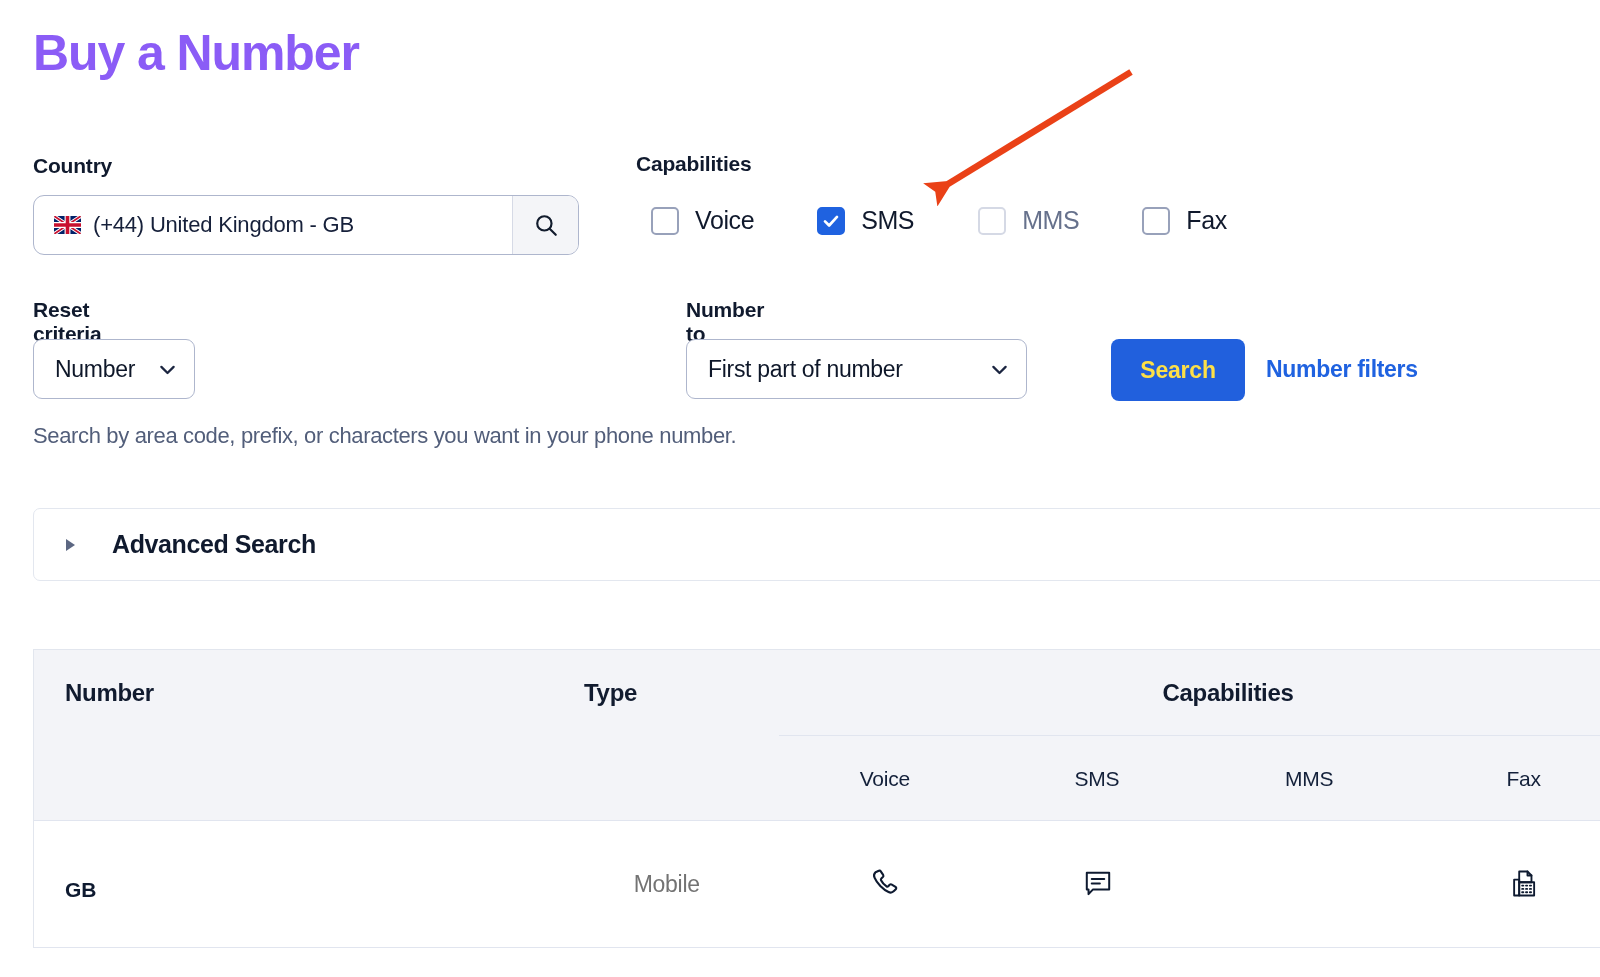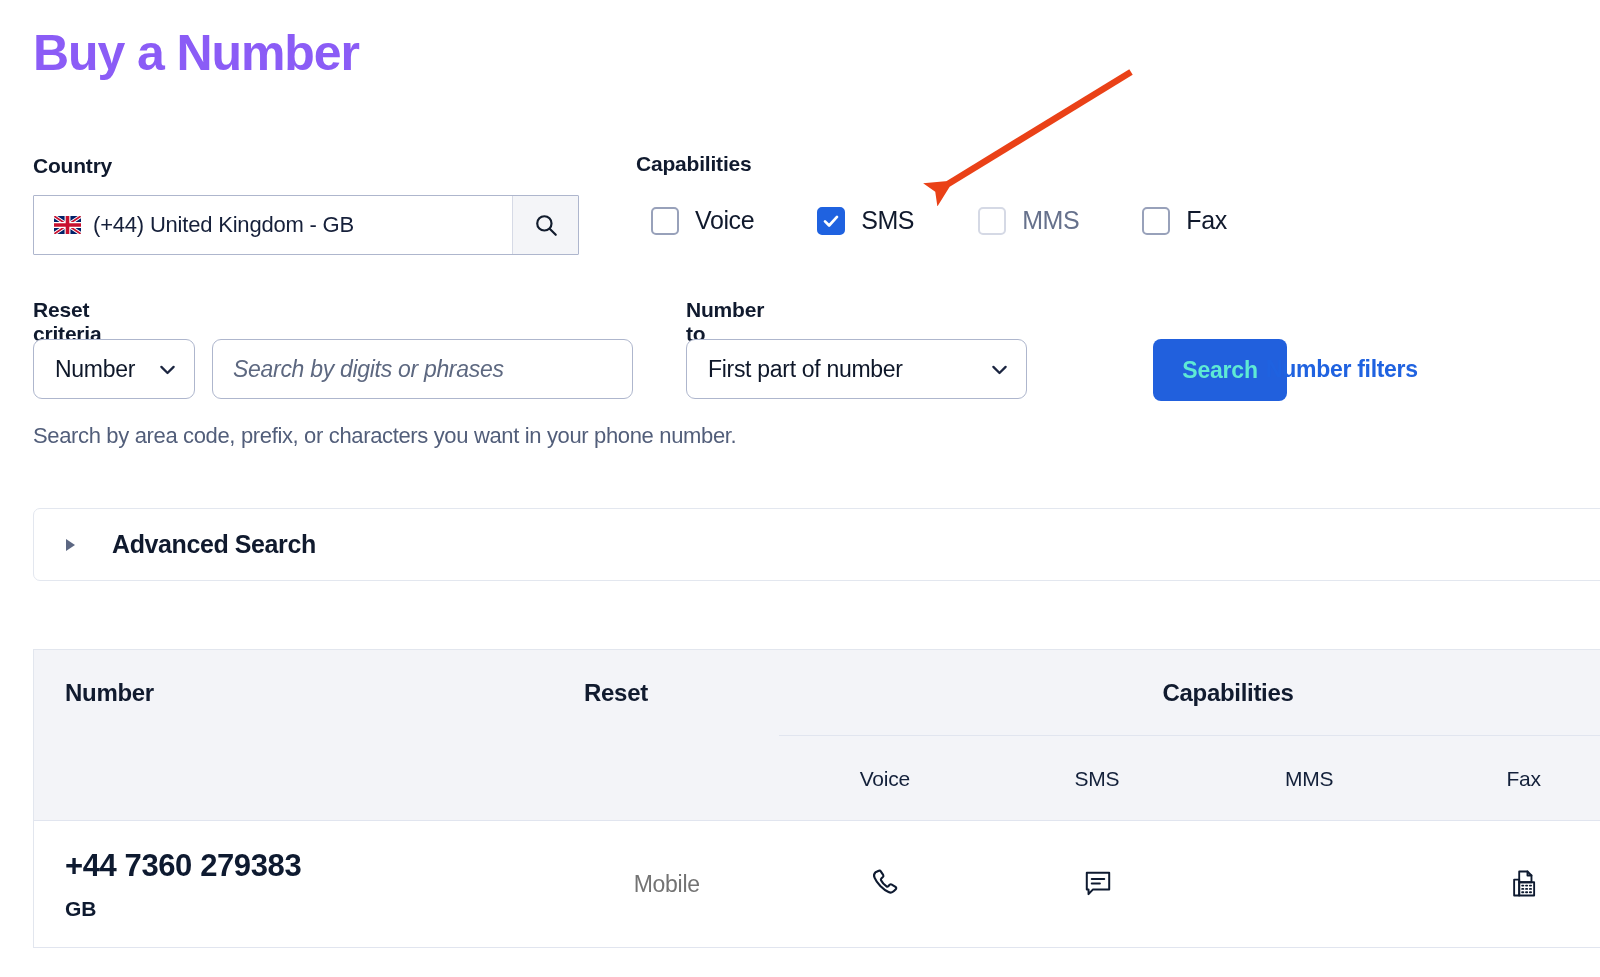--- a/index.html
+++ b/index.html
@@ -34,21 +34,21 @@
     letter-spacing: -0.2px;
   }
 
   
   .country-block { position: absolute; left: 33px; top: 154px; }
   .country-label { position: absolute; left: 0; top: 0; }
   .country-input-wrap {
     position: absolute; left: 0; top: 41px;
     width: 546px; height: 60px;
     border: 1.5px solid #aeb6cd;
-    border-radius: 1px;
+    border-radius: 11px;
     background: #ffffff;
     display: flex; align-items: stretch;
     overflow: hidden;
   }
   .country-value {
     flex: 1; display: flex; align-items: center;
     padding-left: 20px; gap: 12px;
     font-size: 22px; color: #16203a;
     letter-spacing: -0.2px;
   }
@@ -103,23 +103,23 @@
   
   .match-block { position: absolute; left: 686px; top: 298px; }
   .match-label { position: absolute; left: 0; top: 0; }
   .match-sel { position: absolute; left: 0; top: 41px; width: 341px; justify-content: space-between; }
 
   
   .search-btn {
     position: absolute; left: 1111px; top: 339px;
     width: 134px; height: 62px;
     background: #2160dd; border: none; border-radius: 8px;
-    color: #5eead4; font-size: 23px; font-weight: 700;
+    color: #fde047; font-size: 23px; font-weight: 700;
     font-family: "Liberation Sans", sans-serif;
-    letter-spacing: -0.2px; cursor: pointer; margin-left: 42px;
+    letter-spacing: -0.2px; cursor: pointer;
   }
   .reset-link {
     position: absolute; left: 1266px; top: 356px;
     font-size: 23px; font-weight: 700; color: #1f62e0;
     letter-spacing: -0.3px; cursor: pointer; text-decoration: none;
   }
 
   
   .helper-text {
     position: absolute; left: 33px; top: 423px;
@@ -252,21 +252,20 @@
 
 <div class="crit-block">
   <div class="field-label crit-label">Reset criteria</div>
   <div class="crit-row">
     <div class="sel-box">
       <span class="sel-text">Number</span>
       <svg width="21" height="21" viewBox="0 0 24 24" fill="none" stroke="#1b2540" stroke-width="2.6" stroke-linecap="round" stroke-linejoin="round">
         <polyline points="5,9 12,16 19,9"></polyline>
       </svg>
     </div>
-    <input class="txt-input" type="text" placeholder="Search by digits or phrases" style="">
   </div>
 </div>
 
 <div class="match-block">
   <div class="field-label match-label">Number to</div>
   <div class="sel-box match-sel">
     <span class="sel-text">First part of number</span>
     <svg width="21" height="21" viewBox="0 0 24 24" fill="none" stroke="#1b2540" stroke-width="2.6" stroke-linecap="round" stroke-linejoin="round">
       <polyline points="5,9 12,16 19,9"></polyline>
     </svg>
@@ -281,35 +280,34 @@
 <div class="adv-panel">
   <span class="adv-caret"></span>
   <span class="adv-title">Advanced Search</span>
 </div>
 
 <div class="table-wrap">
 
   <div class="thead">
     <div class="thead-top">
       <div class="th-number th-text">Number</div>
-      <div class="th-type th-text">Reset</div>
+      <div class="th-type th-text">Type</div>
       <div class="th-caps th-text">Capabilities</div>
     </div>
     <div class="thead-sub">
       <div class="sub-spacer"></div>
       <div class="sub-cell">Voice</div>
       <div class="sub-cell">SMS</div>
       <div class="sub-cell">MMS</div>
       <div class="sub-cell fax-cell">Fax</div>
     </div>
   </div>
 
   <div class="trow">
     <div class="td-number">
-      <div class="num-main">+44 7360 279383</div>
       <div class="num-sub">GB</div>
     </div>
     <div class="td-type">Mobile</div>
 
     <div class="td-cap">
       <svg width="34" height="34" viewBox="0 0 24 24" fill="none" stroke="#0e1a30" stroke-width="1.5" stroke-linecap="round" stroke-linejoin="round">
         <path d="M6.6 2.9c.5-.5 1.3-.4 1.7.2l1.7 2.5c.3.5.2 1.1-.2 1.5l-1.1 1c-.3.3-.4.8-.2 1.2.7 1.4 2.3 3.3 3.9 4.4.4.3.9.2 1.2-.1l1-1c.4-.4 1-.5 1.5-.2l2.6 1.6c.6.4.7 1.2.2 1.7l-1.3 1.3c-1 1-2.5 1.3-3.8.7-2-.9-4.1-2.6-5.8-4.3C6.3 11.6 4.7 9.4 3.9 7.5c-.6-1.3-.3-2.8.7-3.8z"></path>
       </svg>
     </div>
 

